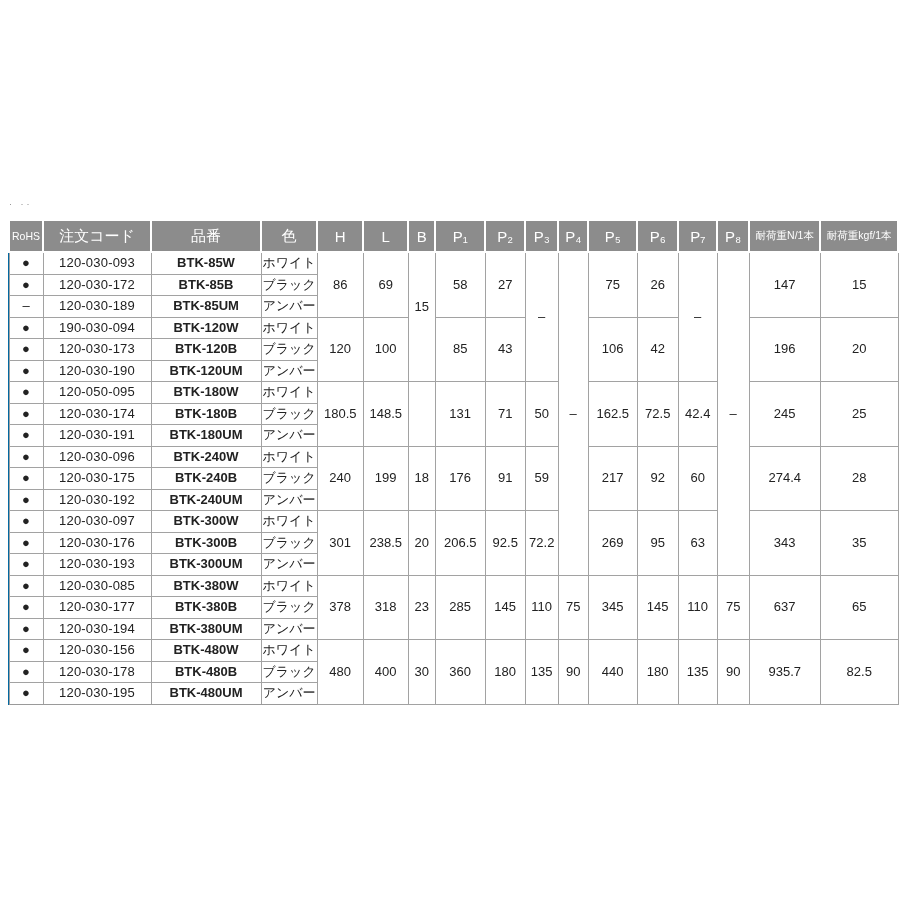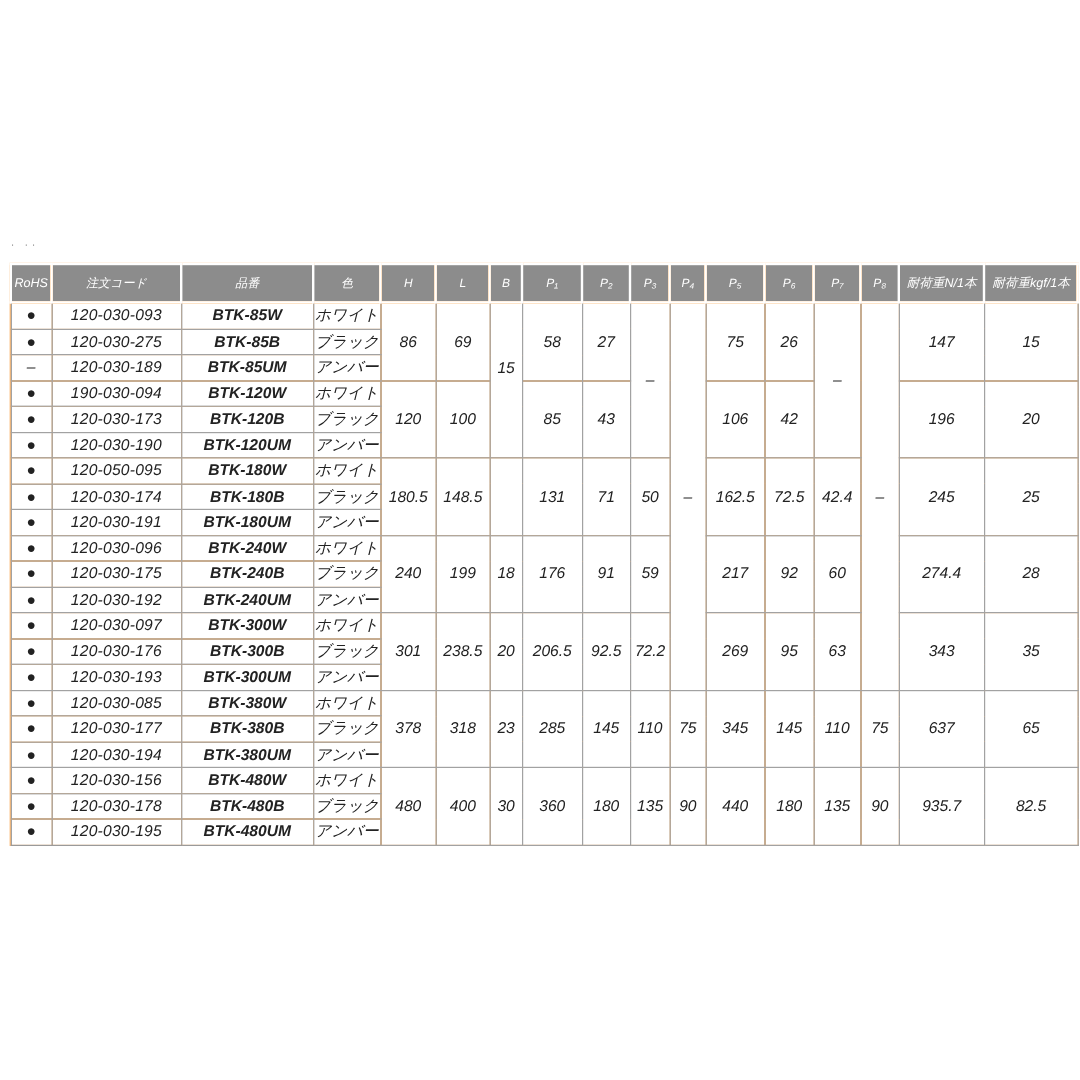--- a/index.html
+++ b/index.html
@@ -11,26 +11,25 @@
   .canvas { position:absolute; left:0; top:0; width:900px; height:900px; background:#fff; }
 
   .corner-marks {
     position:absolute; left:9px; top:199px;
     color:#8a8a8a; font-size:9px; letter-spacing:3px;
   }
 
   table.spec {
     position:absolute; left:8px; top:219px;
     border-collapse:collapse; table-layout:fixed;
-    background:#fdba74;
-    font-style:italic;
+    background:#0369a1;
   }
   table.spec th {
     background:#8c8c8c; color:#ffffff; font-weight:normal;
-    font-size:10px; border:2px solid #ffffff;
+    font-size:15px; border:2px solid #ffffff;
     height:30px; padding:0 1px; text-align:center;
     white-space:nowrap; overflow:hidden;
   }
   table.spec th.hsm { font-size:10.5px; }
   table.spec td {
     border:1px solid #a2a2a2; background:#fff;
     text-align:center; vertical-align:middle;
     height:20.5px; line-height:20px; padding:0 1px;
     font-size:13px; color:#222; white-space:nowrap; overflow:hidden;
   }
@@ -111,21 +110,21 @@
         <td class="num" rowspan="15">–</td>
         <td class="num" rowspan="3">75</td>
         <td class="num" rowspan="3">26</td>
         <td class="num" rowspan="6">–</td>
         <td class="num" rowspan="15">–</td>
         <td class="num" rowspan="3">147</td>
         <td class="num" rowspan="3">15</td>
       </tr>
       <tr>
         <td class="rohs">●</td>
-        <td class="code">120-030-275</td>
+        <td class="code">120-030-172</td>
         <td class="part">BTK-85B</td>
         <td class="jcolor">ブラック</td>
       </tr>
       <tr>
         <td class="rohs">–</td>
         <td class="code">120-030-189</td>
         <td class="part">BTK-85UM</td>
         <td class="jcolor">アンバー</td>
       </tr>
 

